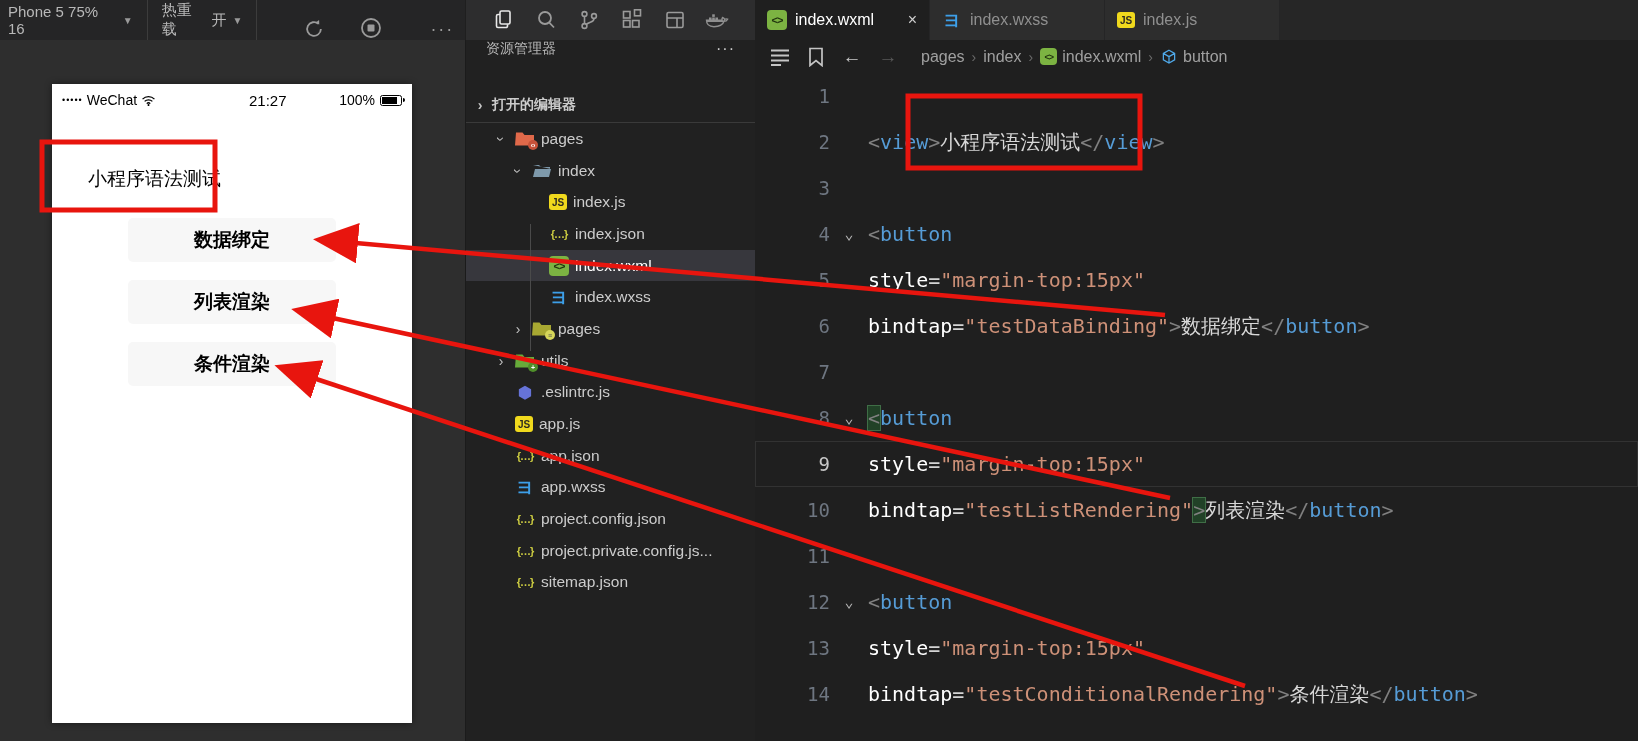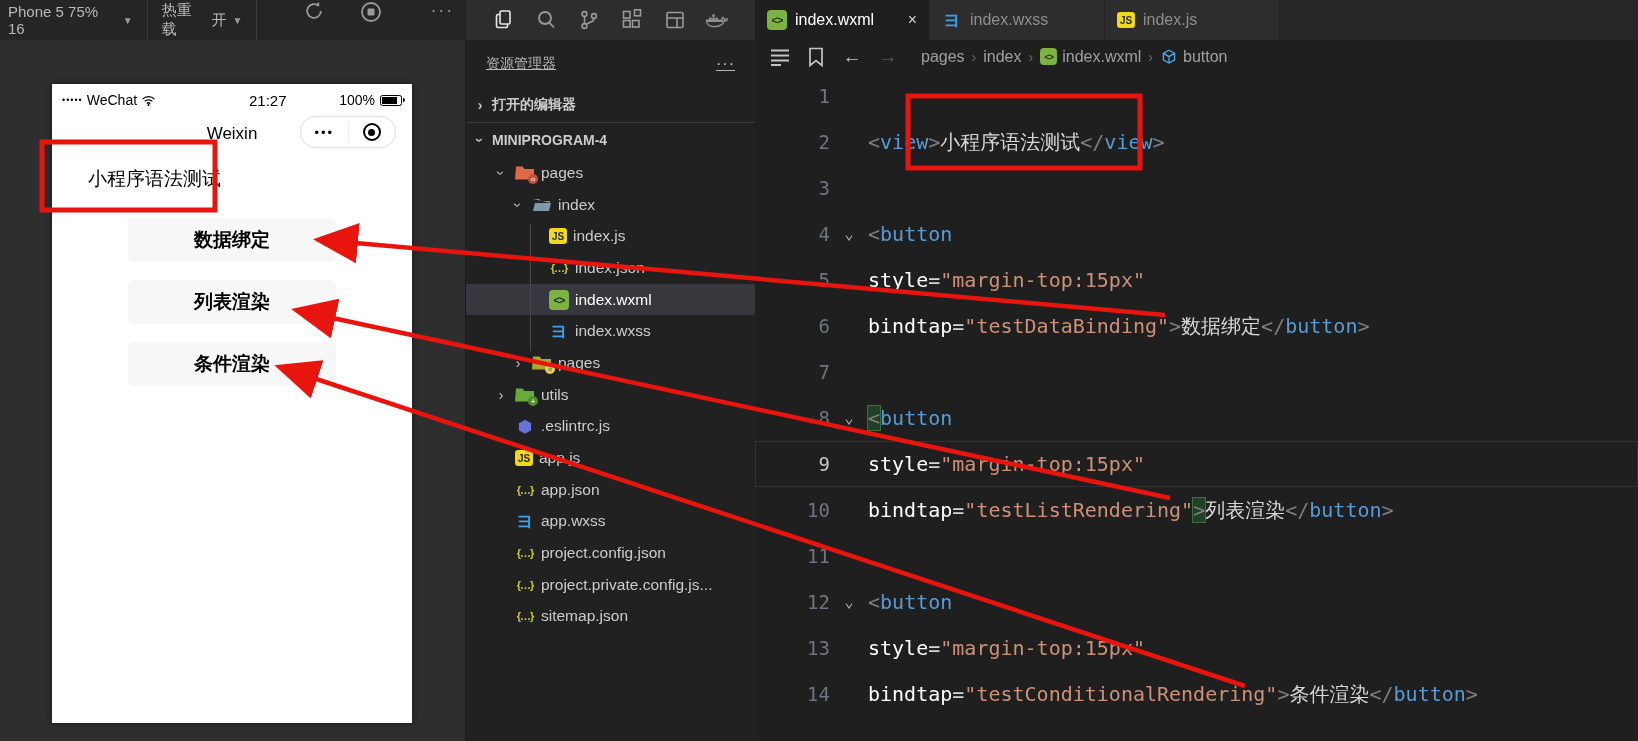--- a/index.html
+++ b/index.html
@@ -4,21 +4,21 @@
 <style>
   * { margin:0; padding:0; box-sizing:border-box; }
   html,body { width:1638px; height:741px; background:#1f1f1f; overflow:hidden;
               font-family:"Liberation Sans", sans-serif; }
   .abs { position:absolute; }
   #stage { position:relative; width:1638px; height:741px; background:#1f1f1f; }
 
   
   #sim-panel { left:0; top:0; width:465px; height:741px; background:#2e2e2e; }
   #sim-toolbar { left:0; top:0; width:465px; height:40px; background:#252526;
-                 display:flex; align-items:flex-start; color:#b8b8b8; font-size:15px; }
+                 display:flex; align-items:flex-end; color:#b8b8b8; font-size:15px; }
   .sim-sep { width:1px; height:40px; background:#3c3c3c; }
   .tb-item { display:flex; align-items:center; gap:6px; padding:0 14px; height:40px; cursor:default; }
   .caret { font-size:10px; color:#9a9a9a; }
   .tb-ico { width:46px; display:flex; justify-content:center; align-items:center; }
 
   
   #phone { left:52px; top:84px; width:360px; height:639px; background:#ffffff;
            box-shadow:0 0 7px rgba(0,0,0,.45); color:#000; }
   #statusbar { position:absolute; left:0; top:0; width:100%; height:32px;
                display:flex; align-items:center; justify-content:space-between;
@@ -71,22 +71,22 @@
               display:flex; align-items:center; gap:10px; padding:0 12px; color:#a0a0a0; font-size:16px;}
   .crumb-ico { display:flex; align-items:center; justify-content:center; width:26px; cursor:pointer;}
   .nav-arrow { font-size:19px; color:#cccccc; cursor:pointer; width:26px; text-align:center;}
   .nav-arrow.dim { color:#5a5a5a; }
   #crumbs { display:flex; align-items:center; gap:7px; margin-left:10px; }
   .crumb { display:flex; align-items:center; gap:5px; cursor:pointer; }
   .crumb-sep { color:#6a6a6a; font-size:14px; }
 
   
   #sidebar { left:465px; top:40px; width:290px; height:701px; background:#212121; border-left:1px solid #1b1b1b; }
-  #sb-header { height:48px; display:flex; align-items:center; justify-content:space-between;
-               padding:0 20px 0 20px; color:#b9b9b9; font-size:14px;text-decoration:underline; }
+  #sb-header { height:48px; display:flex; justify-content:space-between;
+               padding:0 20px 0 20px; color:#b9b9b9; font-size:14px; }
   #sb-header .more { color:#cccccc; letter-spacing:1px; font-size:16px; cursor:pointer; }
   .sb-section { height:34px; display:flex; align-items:center; gap:4px; padding:0 6px;
                 color:#cccccc; font-weight:bold; font-size:14px; cursor:pointer; }
   #sb-divider { height:1px; background:#3a3a3a; }
   .chev { width:16px; display:inline-flex; justify-content:center; color:#c5c5c5; font-size:14px; flex:0 0 16px;}
   .chev.down { transform:rotate(90deg); }
   .tree-row { height:31.7px; display:flex; align-items:center; gap:6px; color:#cccccc;
               font-size:15.5px; cursor:pointer; white-space:nowrap; }
   .tree-row.selected { background:#37373d; color:#ffffff; }
   .fold-wrap { position:relative; display:inline-flex; }
@@ -157,32 +157,20 @@
           <svg width="15" height="11" viewBox="0 0 16 12">
             <path d="M1.5 4.5 a9 9 0 0 1 13 0 M3.8 7 a5.8 5.8 0 0 1 8.4 0 M6.1 9.4 a2.7 2.7 0 0 1 3.8 0" fill="none" stroke="#000" stroke-width="1.4"></path>
             <circle cx="8" cy="11" r="1.1" fill="#000"></circle>
           </svg>
         </span>
         <span style="font-size:15px; position:absolute; left:197px; top:8px;">21:27</span>
         <span class="sb-right">
           <span>100%</span>
           <span id="battery"></span>
         </span>
-      </div>
-      <div id="navrow">
-        <div id="nav-title">Weixin</div>
-        <div id="capsule">
-          <span class="dots">•••</span>
-          <span id="cap-div"></span>
-          <span id="cap-target">
-            <span class="ring">
-                <span class="pin"></span>
-              </span>
-          </span>
-        </div>
       </div>
       <div id="page-title">小程序语法测试</div>
       <div class="mp-btn" style="top:134px;">数据绑定</div>
       <div class="mp-btn" style="top:196px;">列表渲染</div>
       <div class="mp-btn" style="top:258px;">条件渲染</div>
     </div>
   </div>
 
   <div id="act-strip" class="abs">
     <span class="act-ico">
@@ -285,24 +273,20 @@
   <div id="sidebar" class="abs">
     <div id="sb-header">
       <span>资源管理器</span>
       <span class="more">···</span>
     </div>
     <div class="sb-section">
       <span class="chev">›</span>
       <span>打开的编辑器</span>
     </div>
     <div id="sb-divider"></div>
-    <div class="sb-section">
-      <span class="chev down">›</span>
-      <span>MINIPROGRAM-4</span>
-    </div>
     <div id="file-tree">
         <div class="tree-row" style="padding-left: 27px;">
           <span class="chev down">›</span>
           <span class="fold-wrap">
             <svg width="20" height="17" viewBox="0 0 20 17">
               <path d="M1 2.5 h6.5 l2 2.5 h9.5 v10.5 h-19 z" fill="#e0694a"></path>
             </svg>
             <span class="fbadge" style="background:#c6523a;">‹›</span>
           </span>
           <span>pages</span>

